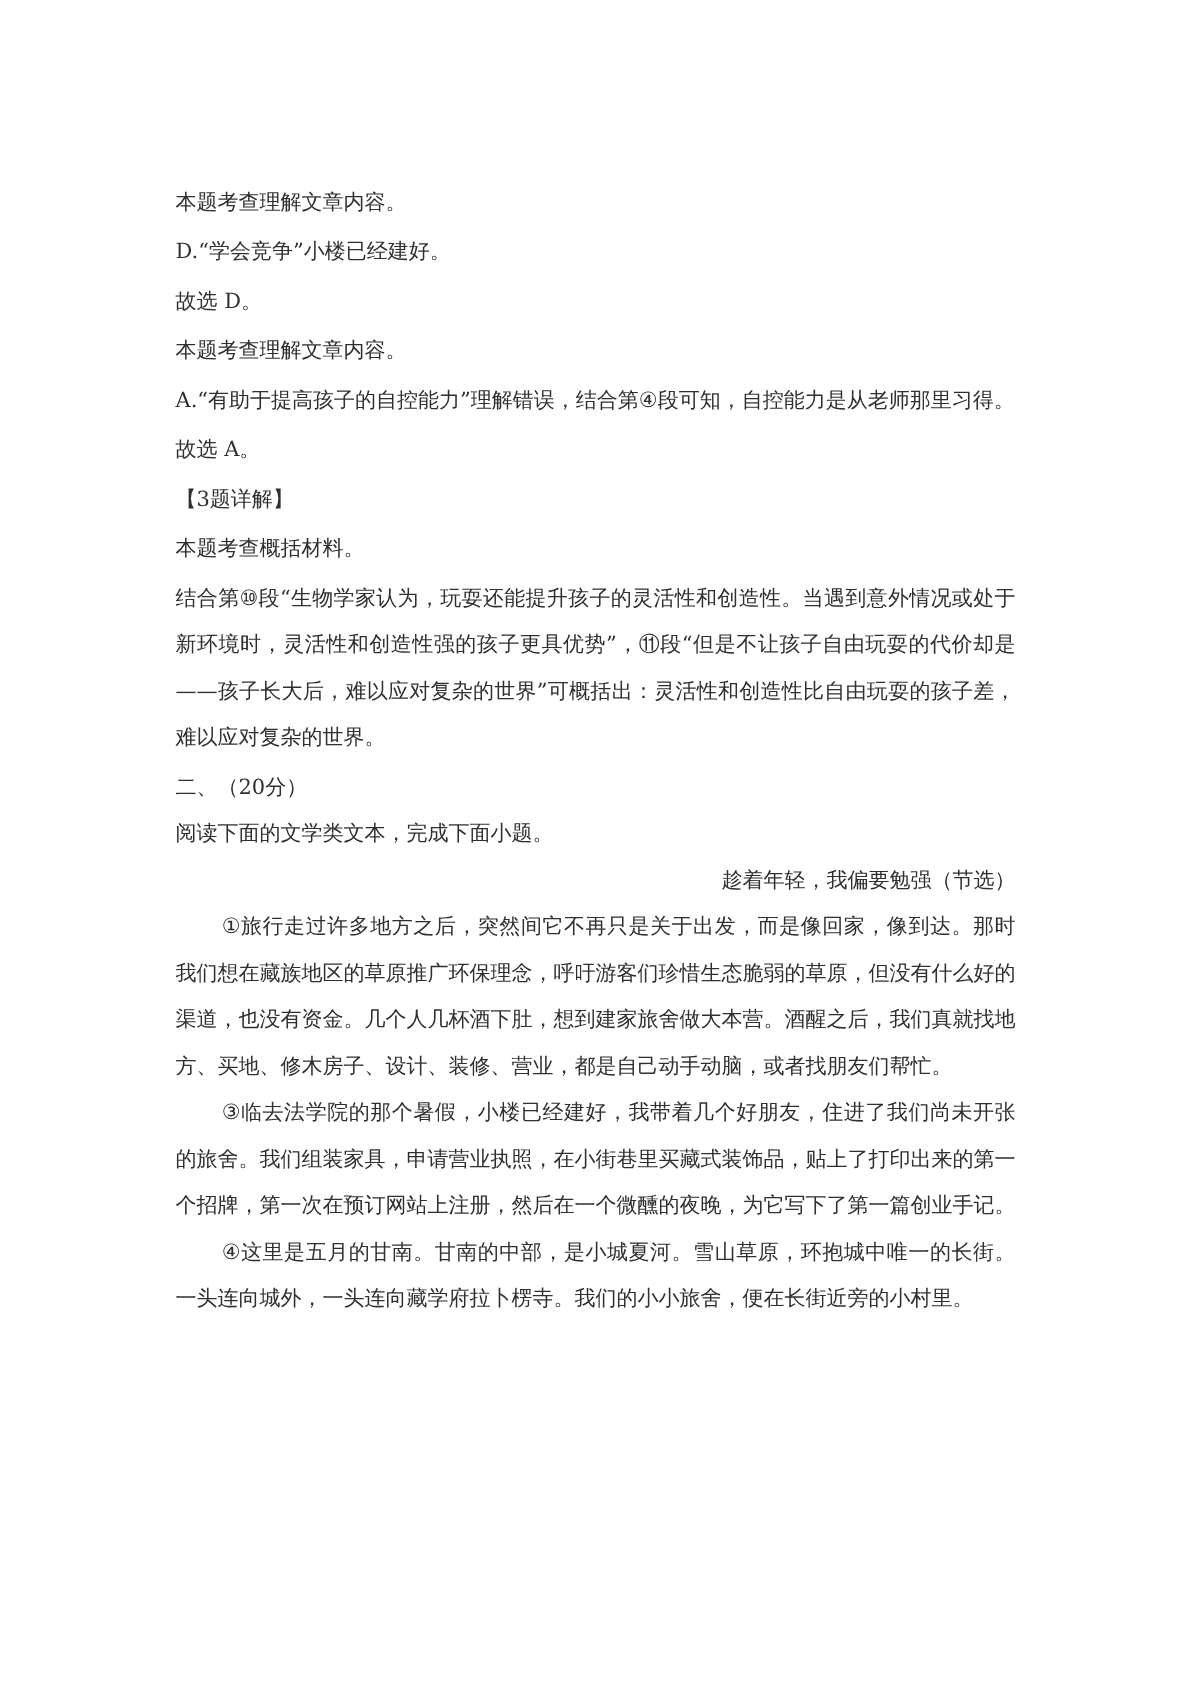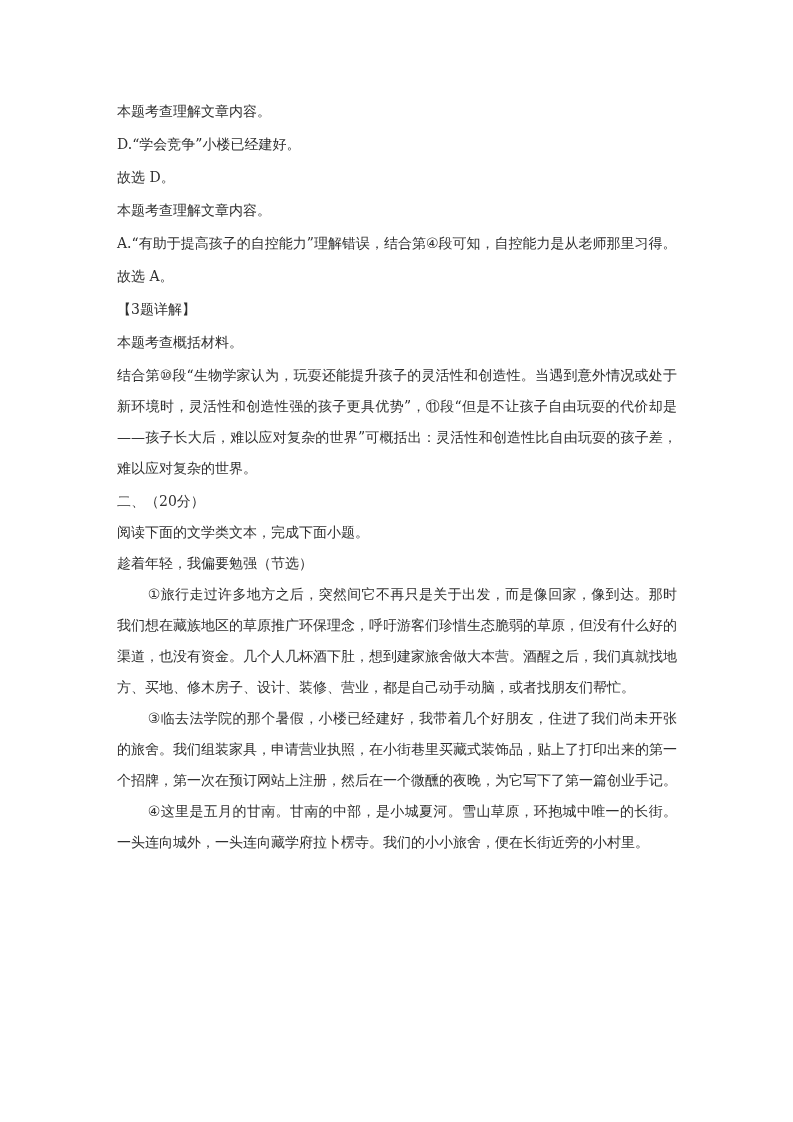--- a/index.html
+++ b/index.html
@@ -7,37 +7,38 @@
     width: 793px;
     background: #ffffff;
     font-family: "DejaVu Serif", "DejaVu Sans", serif;
   }
   .page {
     position: relative;
     width: 793px;
     height: 940px;
     background: #ffffff;
     overflow: hidden;
+    margin-top: 24px;
   }
   .textblock {
     position: absolute;
     left: 117px;
     top: 96px;
     width: 560px;
     font-size: 14px;
     line-height: 31px;
     color: #2f2f2f;
     text-align: justify;
     text-justify: inter-character;
   }
   .textblock p { margin: 0; }
   p.ans { margin-bottom: 2px; }
   p.wrapjust { text-align: justify; }
   p.body-par { text-indent: 2.2em; text-align: justify; }
-  p.center-line { text-align: left; text-indent: 0; }
+  p.center-line { text-align: right; text-indent: 0; }
   .footer {
     position: absolute;
     left: 0;
     top: 1062px;
     width: 793px;
     text-align: center;
     font-family: Liberation Sans, sans-serif;
     font-size: 22px;
     line-height: 26px;
     color: #9b9b9b;

